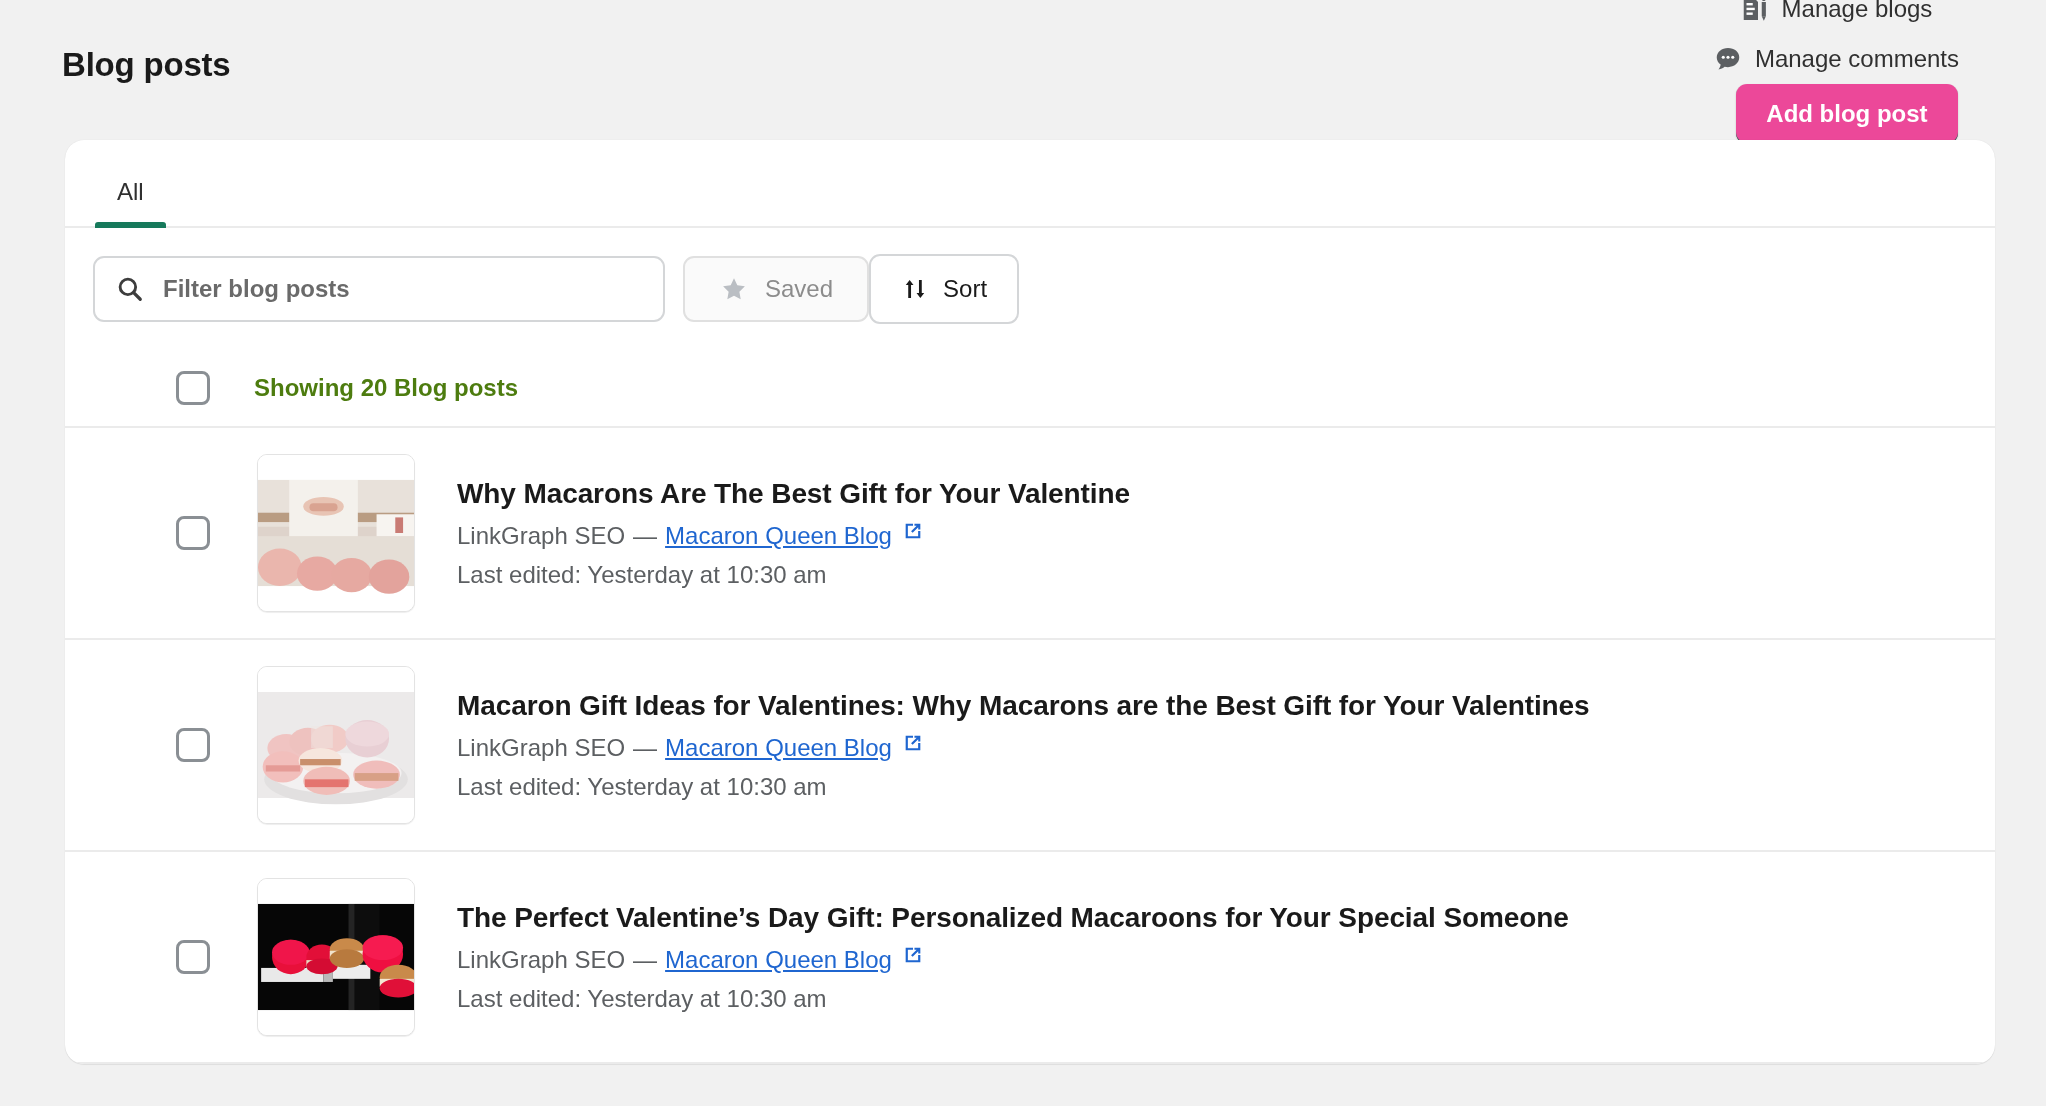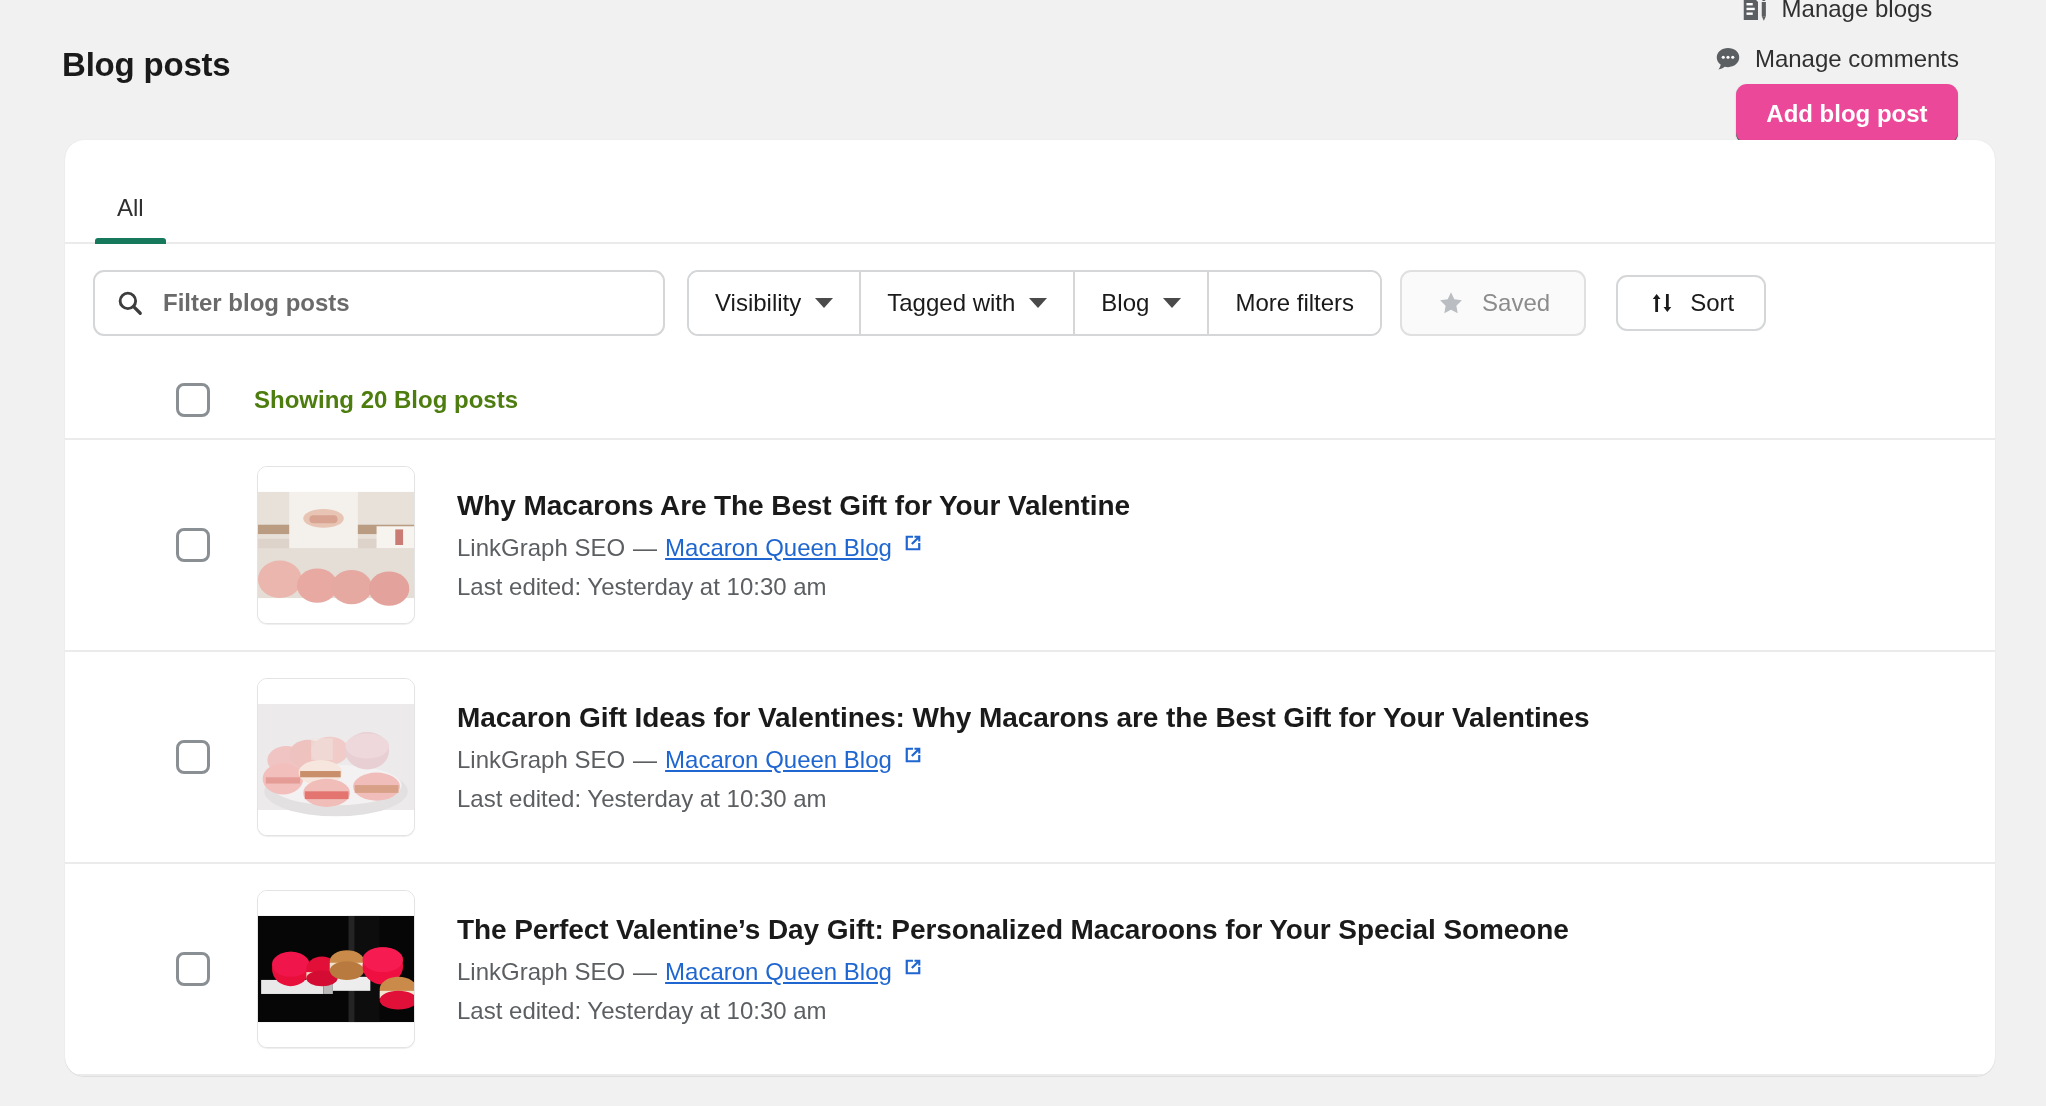--- a/index.html
+++ b/index.html
@@ -52,21 +52,21 @@
     left: 65px; top: 140px; width: 1930px;
     background: #fff;
     border-radius: 19px;
     box-shadow: 0 1px 1px rgba(0,0,0,.07), 0 0 1px rgba(0,0,0,.12);
     overflow: hidden;
   }
 
   
   .tabs {
     display: flex; align-items: flex-end;
-    height: 104px;
+    height: 88px;
     border-bottom: 2px solid #ebebeb;
     padding-left: 24px;
   }
   .tab {
     position: relative;
     padding: 0 28px 22px 28px;
     font-size: 24px; color: #303030; font-weight: 500;
     cursor: pointer; line-height: 1;
     background: none; border: none;
   }
@@ -133,22 +133,21 @@
     margin-left: 18px;
     height: 66px; padding: 0 34px;
     background: #fafafa;
     border: 2px solid #e0e0e0; border-radius: 11px;
     font-size: 24px; color: #8c8c8c; font-weight: 500;
     cursor: pointer; white-space: nowrap;
     font-family: "Liberation Sans", sans-serif;
   }
   .sort-btn {
     display: flex; align-items: center; gap: 14px;
-    margin-left: 30px;
-    height: 56px; padding: 0 30px;
+    height: 70px; padding: 0 30px;
     background: #fff;
     border: 2px solid #d4d6d8; border-radius: 11px;
     font-size: 24px; color: #1a1a1a; font-weight: 500;
     cursor: pointer; white-space: nowrap;
     font-family: "Liberation Sans", sans-serif;
   }
 
   
   .selectall-row {
     display: flex; align-items: center;
@@ -263,37 +262,20 @@
       <div class="search-wrap">
         <span class="search-icon-pos icon">
           <svg width="30" height="30" viewBox="0 0 24 24" aria-hidden="true">
             <circle cx="10.3" cy="10.3" r="6.2" fill="none" stroke="#3d3d3d" stroke-width="2.3"></circle>
             <line x1="14.9" y1="14.9" x2="20.2" y2="20.2" stroke="#3d3d3d" stroke-width="2.6" stroke-linecap="round"></line>
           </svg>
         </span>
         <input class="search-input" type="text" placeholder="Filter blog posts" style="">
       </div>
 
-      <div class="seg-group">
-        <button class="seg-btn">
-          <span>Visibility</span>
-          <span class="caret"></span>
-        </button>
-        <button class="seg-btn">
-          <span>Tagged with</span>
-          <span class="caret"></span>
-        </button>
-        <button class="seg-btn">
-          <span>Blog</span>
-          <span class="caret"></span>
-        </button>
-        <button class="seg-btn">
-          <span>More filters</span>
-        </button>
-      </div>
 
       <button class="saved-btn">
         <span class="icon">
           <svg width="30" height="30" viewBox="0 0 24 24" aria-hidden="true">
             <path d="M12 3.4l2.65 5.6 6.05.85-4.4 4.35 1.05 6.05L12 17.4l-5.35 2.85 1.05-6.05-4.4-4.35 6.05-.85z" fill="#babec3"></path>
           </svg>
         </span>
         <span>Saved</span>
       </button>
 

